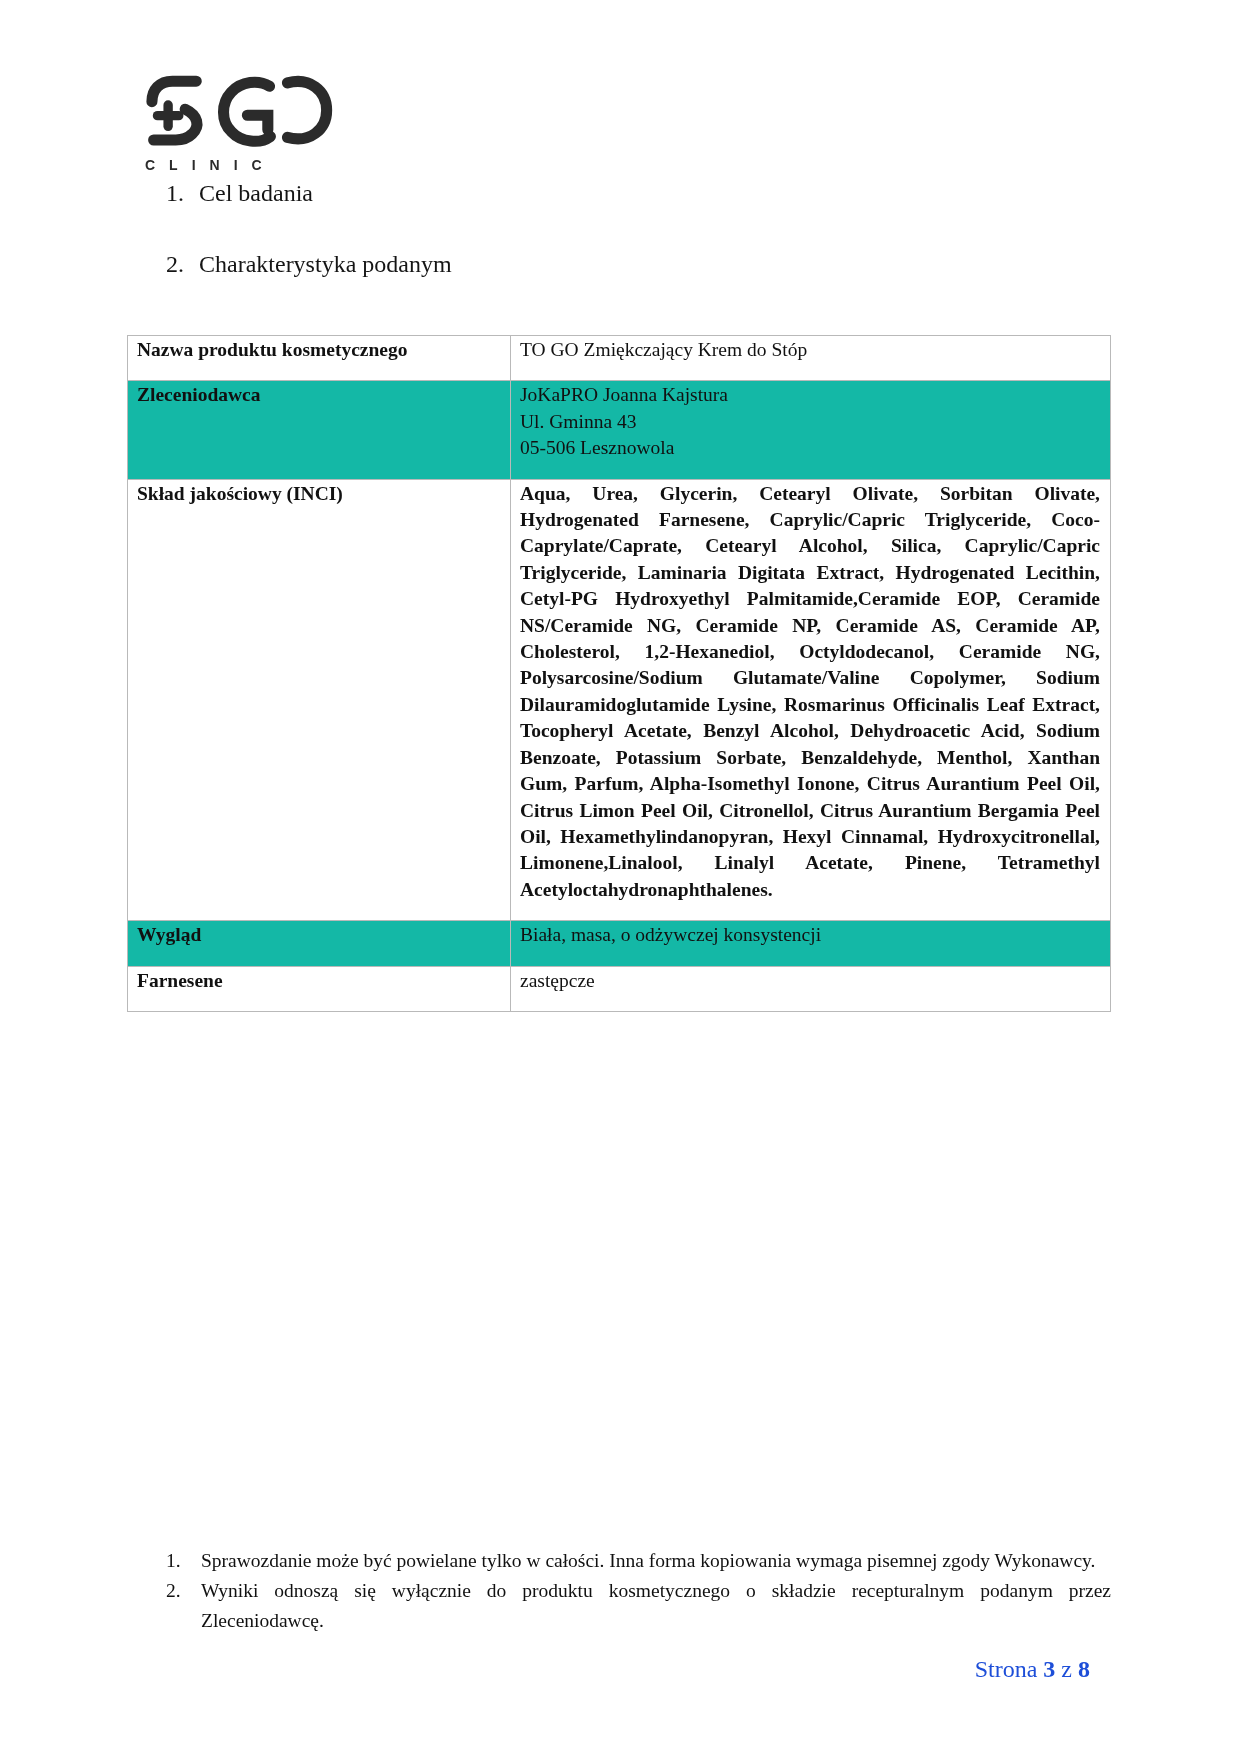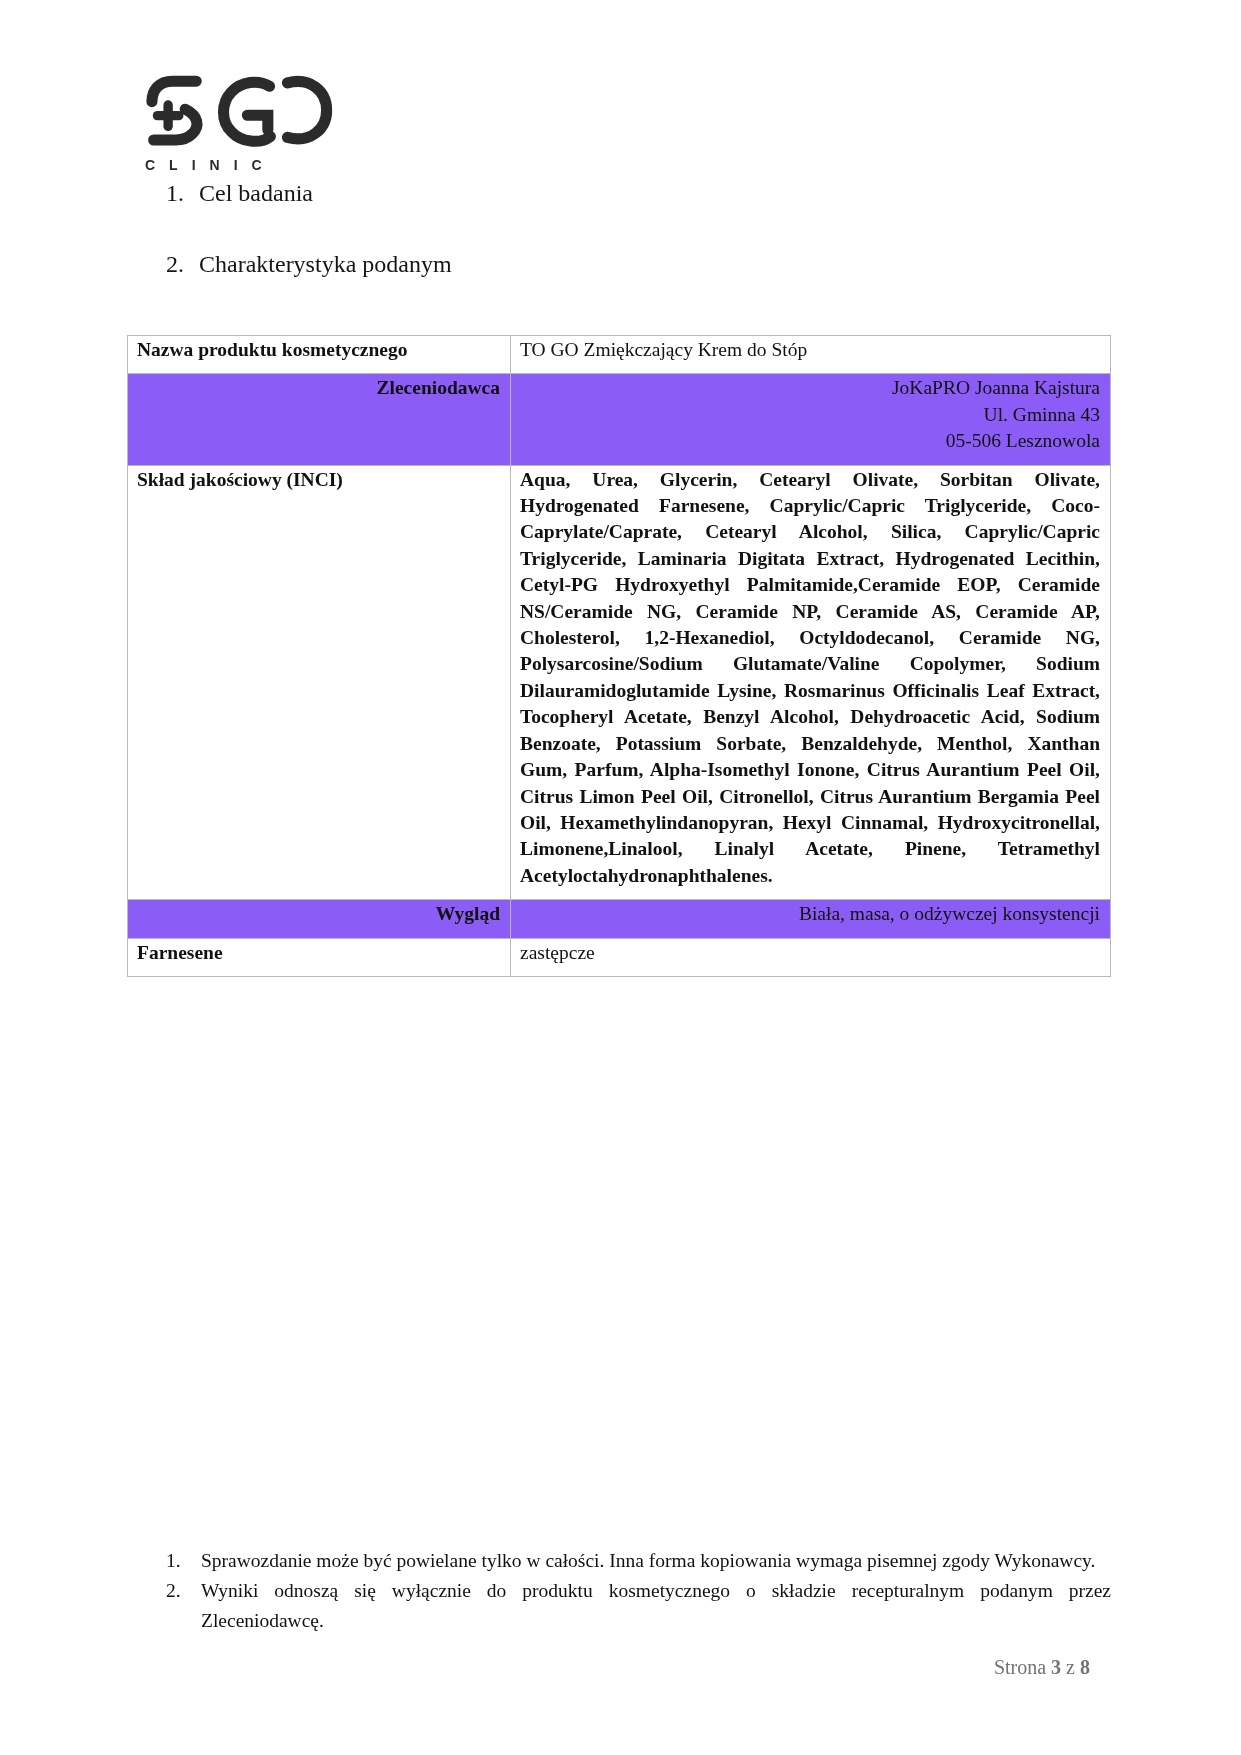--- a/index.html
+++ b/index.html
@@ -43,38 +43,38 @@
 
   
   table.product {
     margin-top:57px; margin-left:-3px;
     width:984px;
     border-collapse:collapse;
     font-size:19.5px;
   }
   table.product td {
     border:1px solid #b9b9b9;
-    padding:1px 10px 10px 9px;
+    padding:1px 10px 17px 9px;
     vertical-align:top;
     line-height:26.4px;
   }
   td.cell-label { font-weight:bold; }
-  tr.shaded { background:#8b5cf6;text-align:right; }
+  tr.shaded { background:#14b8a6; }
   td.multiline { white-space:pre-line; }
   td.justified { text-align:justify;font-weight:bold; }
 
   
   .footnotes { position:absolute; left:130px; top:1546px; width:981px; }
   .footnote { display:flex; font-size:19.5px; line-height:30px; }
   .footnote .fn-num { margin-left:36px; min-width:35px; }
   .footnote .fn-text { flex:1; text-align:justify; }
 
   .page-num {
     position:absolute; top:1656px; right:151px;
-    font-size:20px; color:#737373;
+    font-size:24px; color:#1d4ed8;
   }
   .page-num .b { font-weight:bold; }
 </style>
 </head>
 <body>
 
 <div class="page">
 
   <div class="logo">
     <svg width="196" height="82" viewBox="0 0 230 96">

